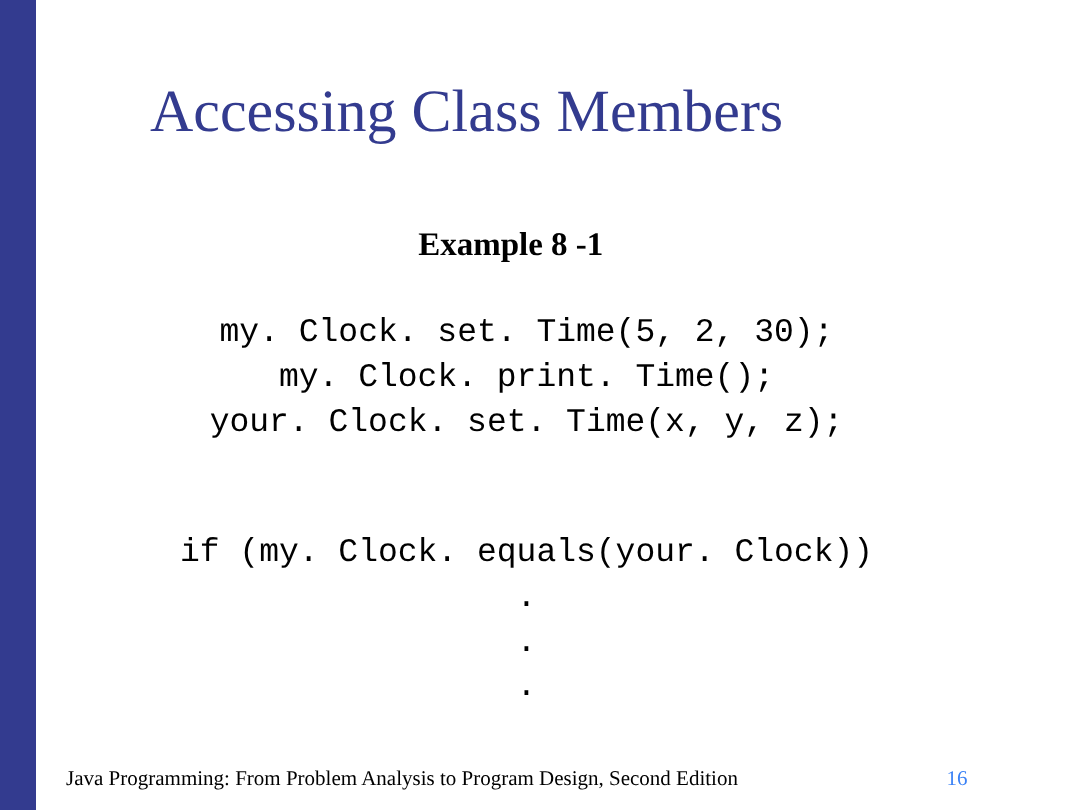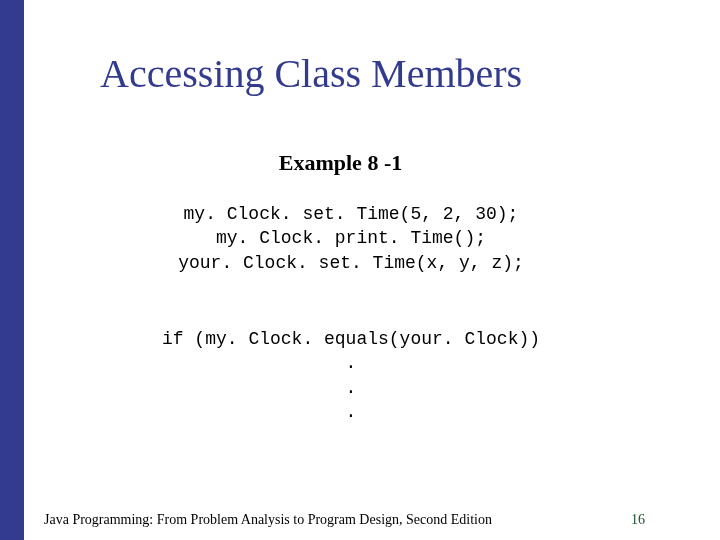--- a/index.html
+++ b/index.html
@@ -45,21 +45,21 @@
     line-height: 1.35;
     text-align: center;
   }
   .example-label {
     font-weight: bold;
     font-size: 22px;
     font-family: "Times New Roman", Times, serif;
   }
   .code {
     font-family: "Courier New", Courier, monospace;
-    font-size: 18px;
+    font-size: 22px;
     white-space: pre;
     margin-left: 21px;
   }
   .code-block2 {
     margin-top: 28px;
     font-family: Liberation Mono, monospace;
   }
   .footer-left {
     position: absolute;
     left: 44px;
@@ -67,21 +67,21 @@
     font-size: 14px;
     font-family: "Times New Roman", Times, serif;
     color: #000;
   }
   .footer-right {
     position: absolute;
     right: 6px;
     bottom: 12px;
     font-size: 14px;
     font-family: "Times New Roman", Times, serif;
-    color: #14532d;
+    color: #3b82f6;
   }
 </style>
 </head>
 <body>
 
 <div class="slide">
   <div class="accent-bar"></div>
 
   <div class="title">Accessing Class Members</div>
 

